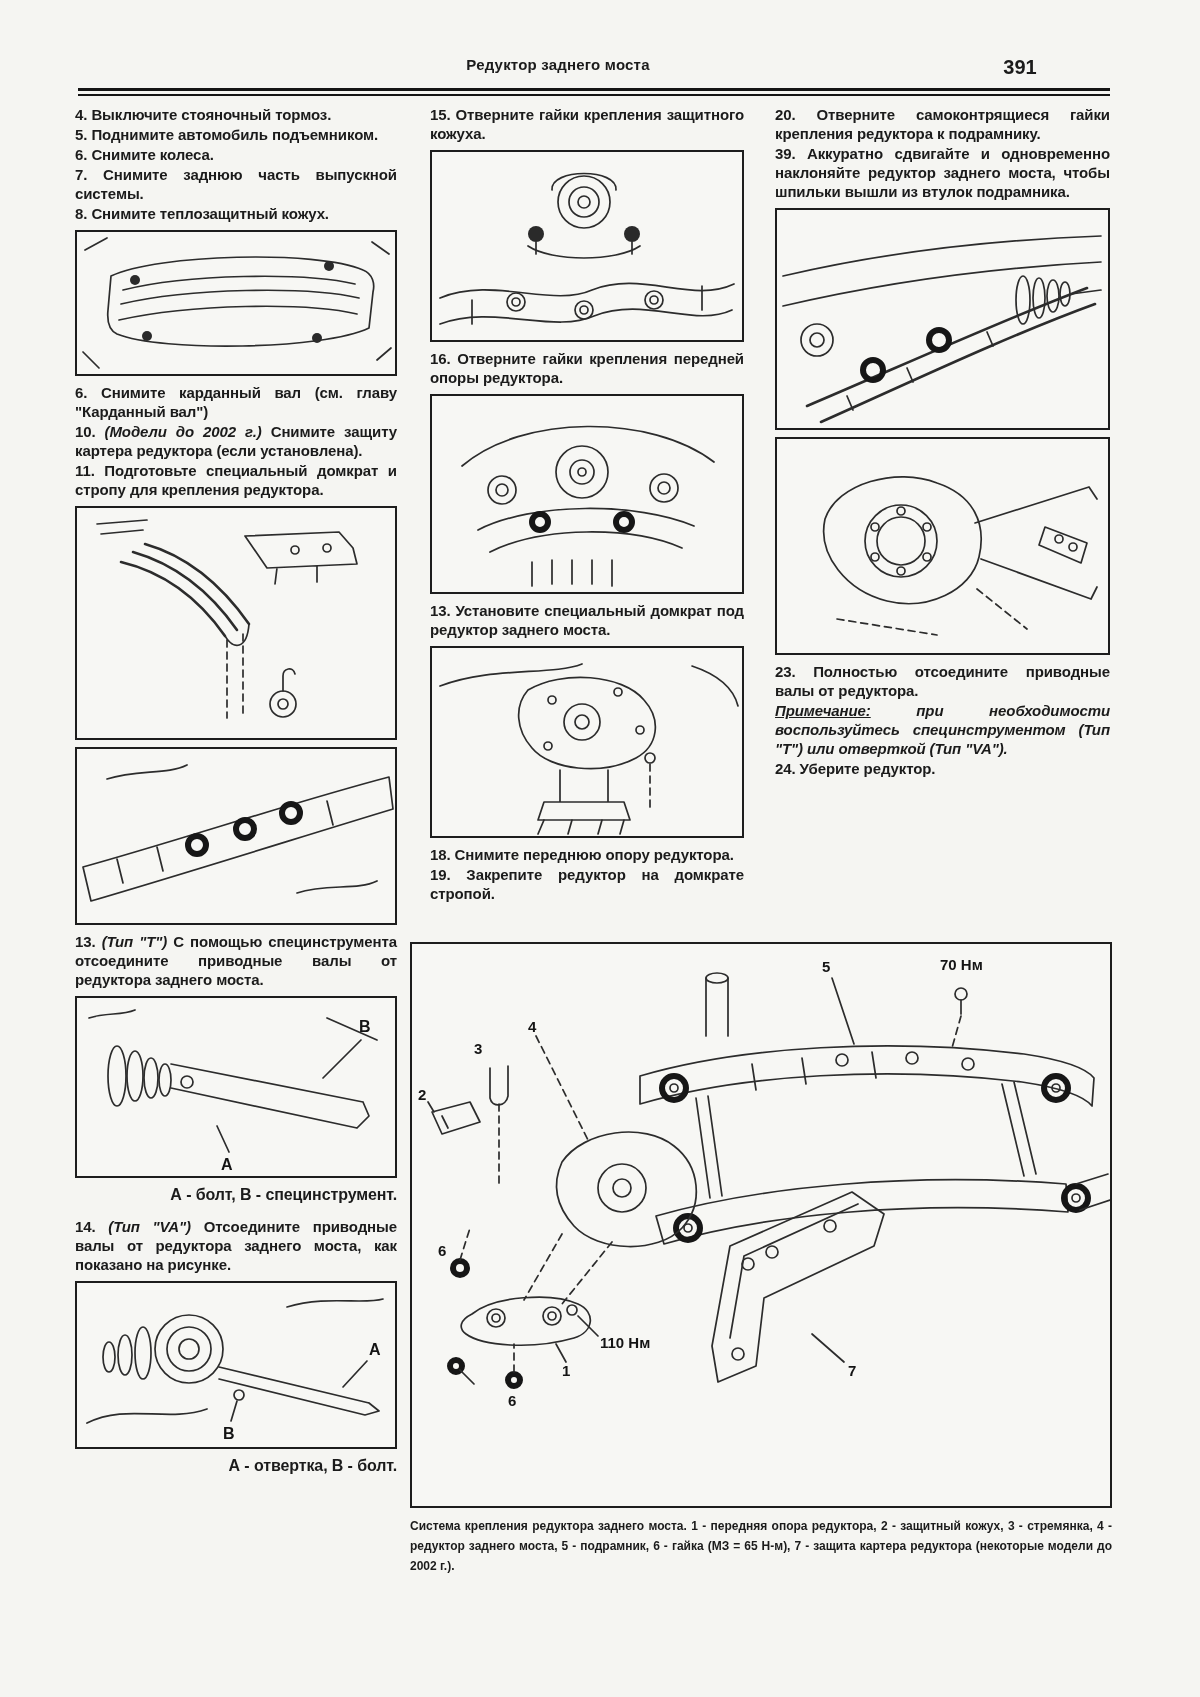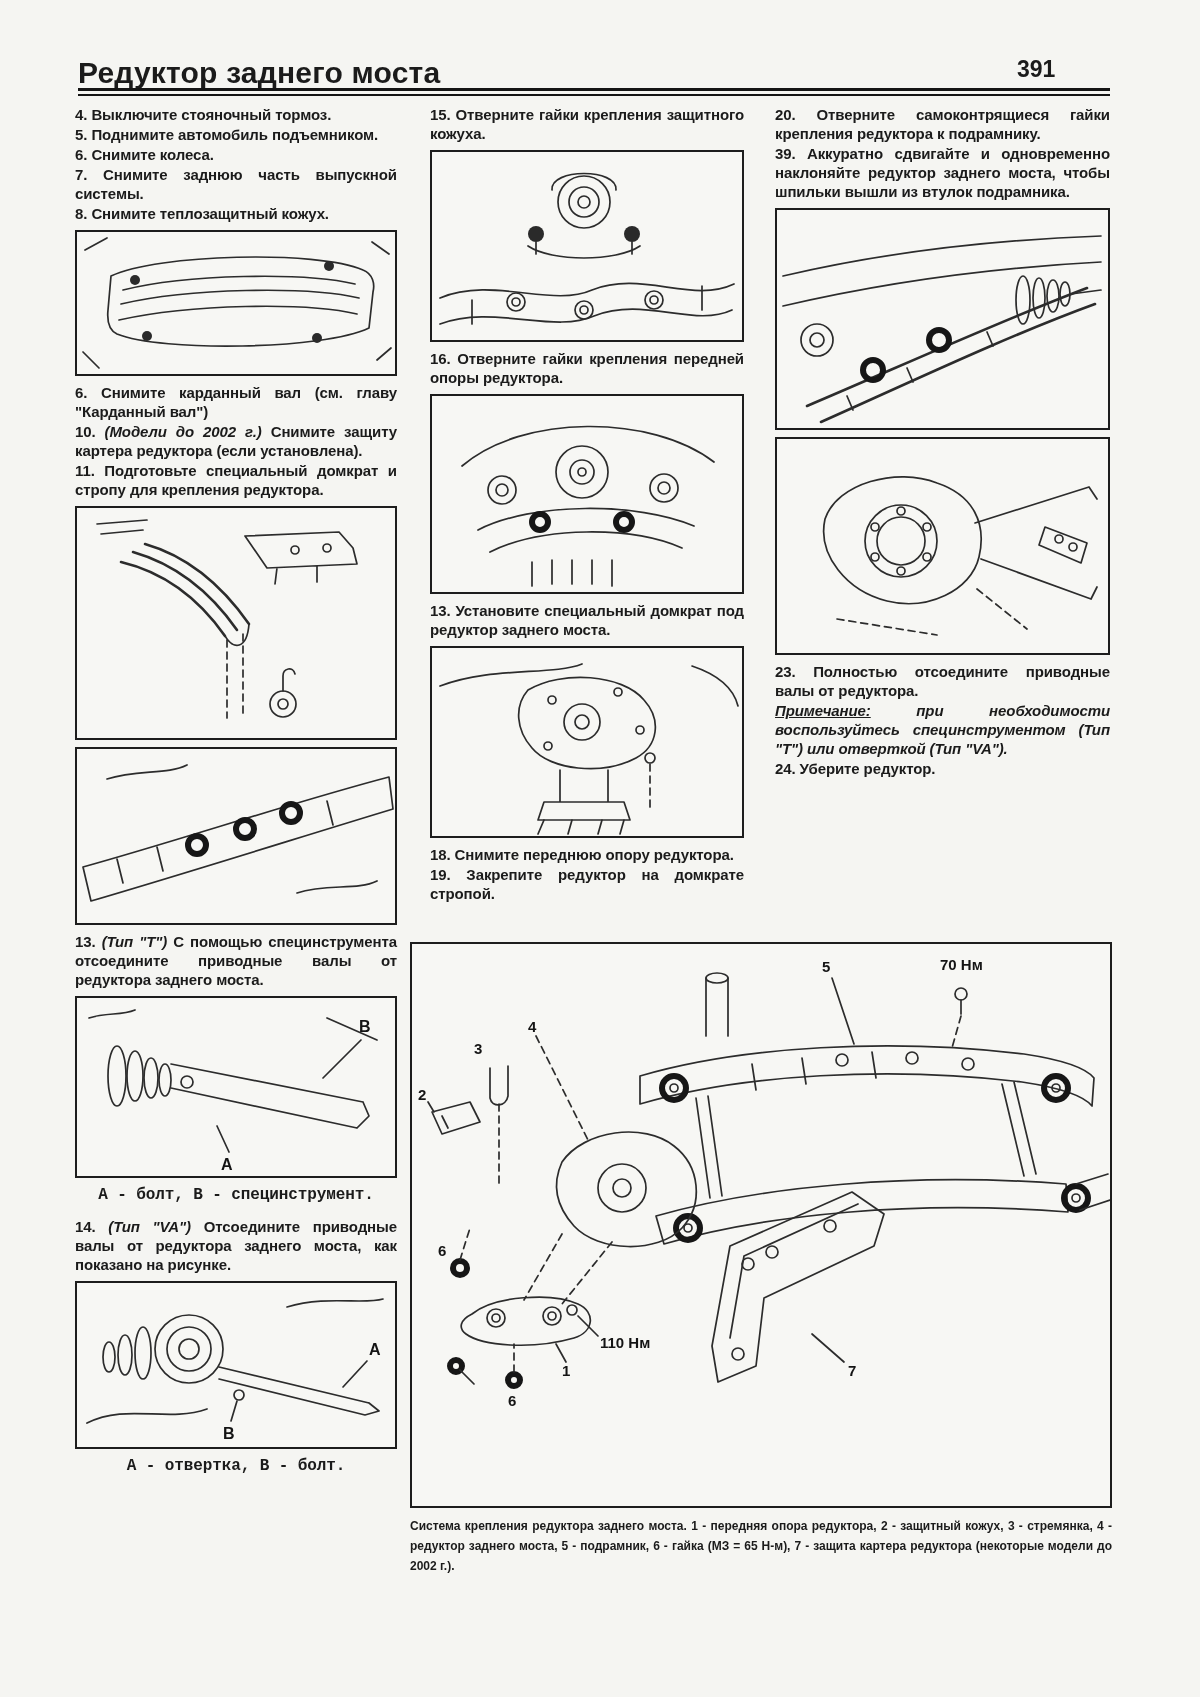--- a/index.html
+++ b/index.html
@@ -1,30 +1,30 @@
 <!DOCTYPE html>
 <html><head>
 <meta charset="utf-8">
 <style>
   html,body{margin:0;padding:0;background:#dcdcda;}
   .page{position:relative;width:1200px;height:1697px;background:#f5f5f2;
         font-family:"Liberation Sans",sans-serif;color:#1b1b1b;font-weight:bold;overflow:hidden;}
-  .header-title{position:absolute;top:56px;left:78px;width:960px;
-        font-size:30px;letter-spacing:.2px;}
-  .page-number{position:absolute;top:56px;left:1017px;width:80px;font-size:23px;text-align:left;}
+  .header-title{position:absolute;top:56px;left:78px;width:960px;text-align:center;
+        font-size:15px;letter-spacing:.2px;}
+  .page-number{position:absolute;top:56px;left:980px;width:80px;font-size:20px;text-align:center;}
   .header-rule{position:absolute;top:88px;left:78px;width:1032px;height:3px;
         border-top:3px solid #151515;border-bottom:2px solid #151515;}
   .col{position:absolute;top:105px;font-size:15px;line-height:19px;text-align:justify;letter-spacing:-.1px;}
   .col-left{left:75px;width:322px;}
   .col-mid{left:430px;width:314px;}
   .col-right{left:775px;width:335px;}
   p.para{margin:0 0 1px 0;}
   .fig{border:2px solid #1d1d1d;margin:7px 0;background:#f7f7f4;}
   .fig svg{display:block;}
-  .cap{font-size:16px;line-height:20px;margin:3px 0 12px;text-align:center;font-family:Liberation Mono, monospace;}
+  .cap{font-size:16px;line-height:20px;margin:3px 0 12px;text-align:right;}
   .ital{font-style:italic;}
   .note{font-style:italic;}
   .note-label{font-style:italic;text-decoration:underline;}
   .assembly{position:absolute;left:410px;top:942px;width:702px;}
   .assembly-box{border:2px solid #1d1d1d;background:#f7f7f4;}
   .assembly-cap{margin-top:8px;font-size:12px;line-height:20px;text-align:justify;}
   
   .ln{fill:none;stroke:#2c2c2c;stroke-width:1.7;stroke-linecap:round;stroke-linejoin:round;}
   .lnb{fill:none;stroke:#2c2c2c;stroke-width:2.6;stroke-linecap:round;stroke-linejoin:round;}
   .dash{stroke-dasharray:7 5;}

